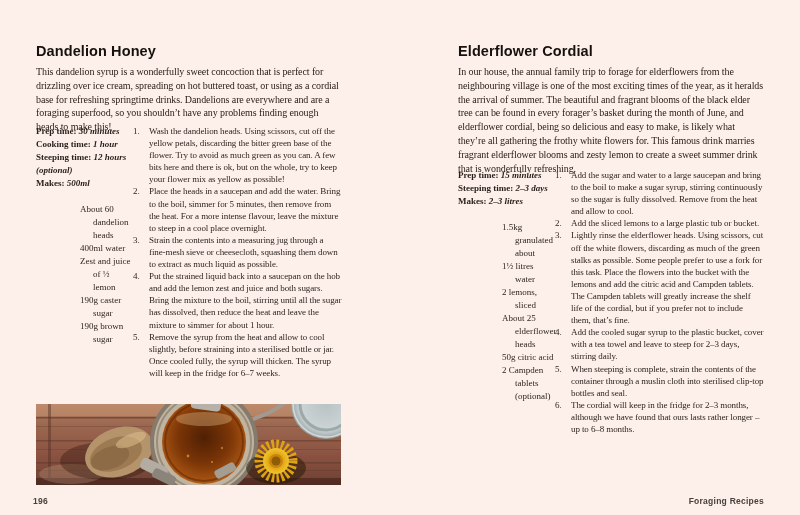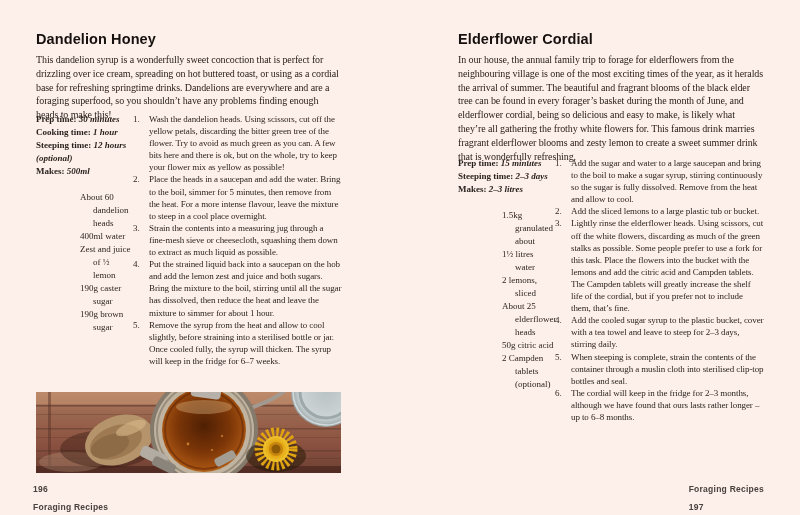--- a/index.html
+++ b/index.html
@@ -4,21 +4,21 @@
 <style>
   * { box-sizing: border-box; }
   html, body { margin: 0; padding: 0; }
   body {
     width: 800px; height: 515px;
     position: relative; overflow: hidden;
     background: #fdf0ea;
     color: #271f1b;
     font-family: "Liberation Serif", serif;
   }
-  .page { position: absolute; top: 0; height: 435px; }
+  .page { position: absolute; top: 12px; height: 435px; }
   #page-left  { left: 36px;  width: 306px; }
   #page-right { left: 458px; width: 306px; }
 
   .title {
     position: absolute; top: 31px; left: 0; margin: 0;
     font-family: "Liberation Sans", sans-serif;
     font-size: 14.5px; font-weight: 700; letter-spacing: 0.1px;
     color: #16110e;
   }
   .intro {
@@ -78,21 +78,21 @@
         </div>
         <ul class="ingredients">
           <li>About 60 dandelion heads</li>
           <li>400ml water</li>
           <li>Zest and juice of ½ lemon</li>
           <li>190g caster sugar</li>
           <li>190g brown sugar</li>
         </ul>
       </aside>
       <ol class="steps">
-        <li>Wash the dandelion heads. Using scissors, cut off the yellow petals, discarding the bitter green tree of the flower. Try to avoid as much green as you can. A few bits here and there is ok, but on the whole, try to keep your flower mix as yellow as possible!</li>
+        <li>Wash the dandelion heads. Using scissors, cut off the yellow petals, discarding the bitter green base of the flower. Try to avoid as much green as you can. A few bits here and there is ok, but on the whole, try to keep your flower mix as yellow as possible!</li>
         <li>Place the heads in a saucepan and add the water. Bring to the boil, simmer for 5 minutes, then remove from the heat. For a more intense flavour, leave the mixture to steep in a cool place overnight.</li>
         <li>Strain the contents into a measuring jug through a fine-mesh sieve or cheesecloth, squashing them down to extract as much liquid as possible.</li>
         <li>Put the strained liquid back into a saucepan on the hob and add the lemon zest and juice and both sugars. Bring the mixture to the boil, stirring until all the sugar has dissolved, then reduce the heat and leave the mixture to simmer for about 1 hour.</li>
         <li>Remove the syrup from the heat and allow to cool slightly, before straining into a sterilised bottle or jar. Once cooled fully, the syrup will thicken. The syrup will keep in the fridge for 6–7 weeks.</li>
       </ol>
     </div>
 
     <figure class="photo">
       <svg viewBox="0 0 305 81" width="305" height="81" preserveAspectRatio="none">
         <defs>

